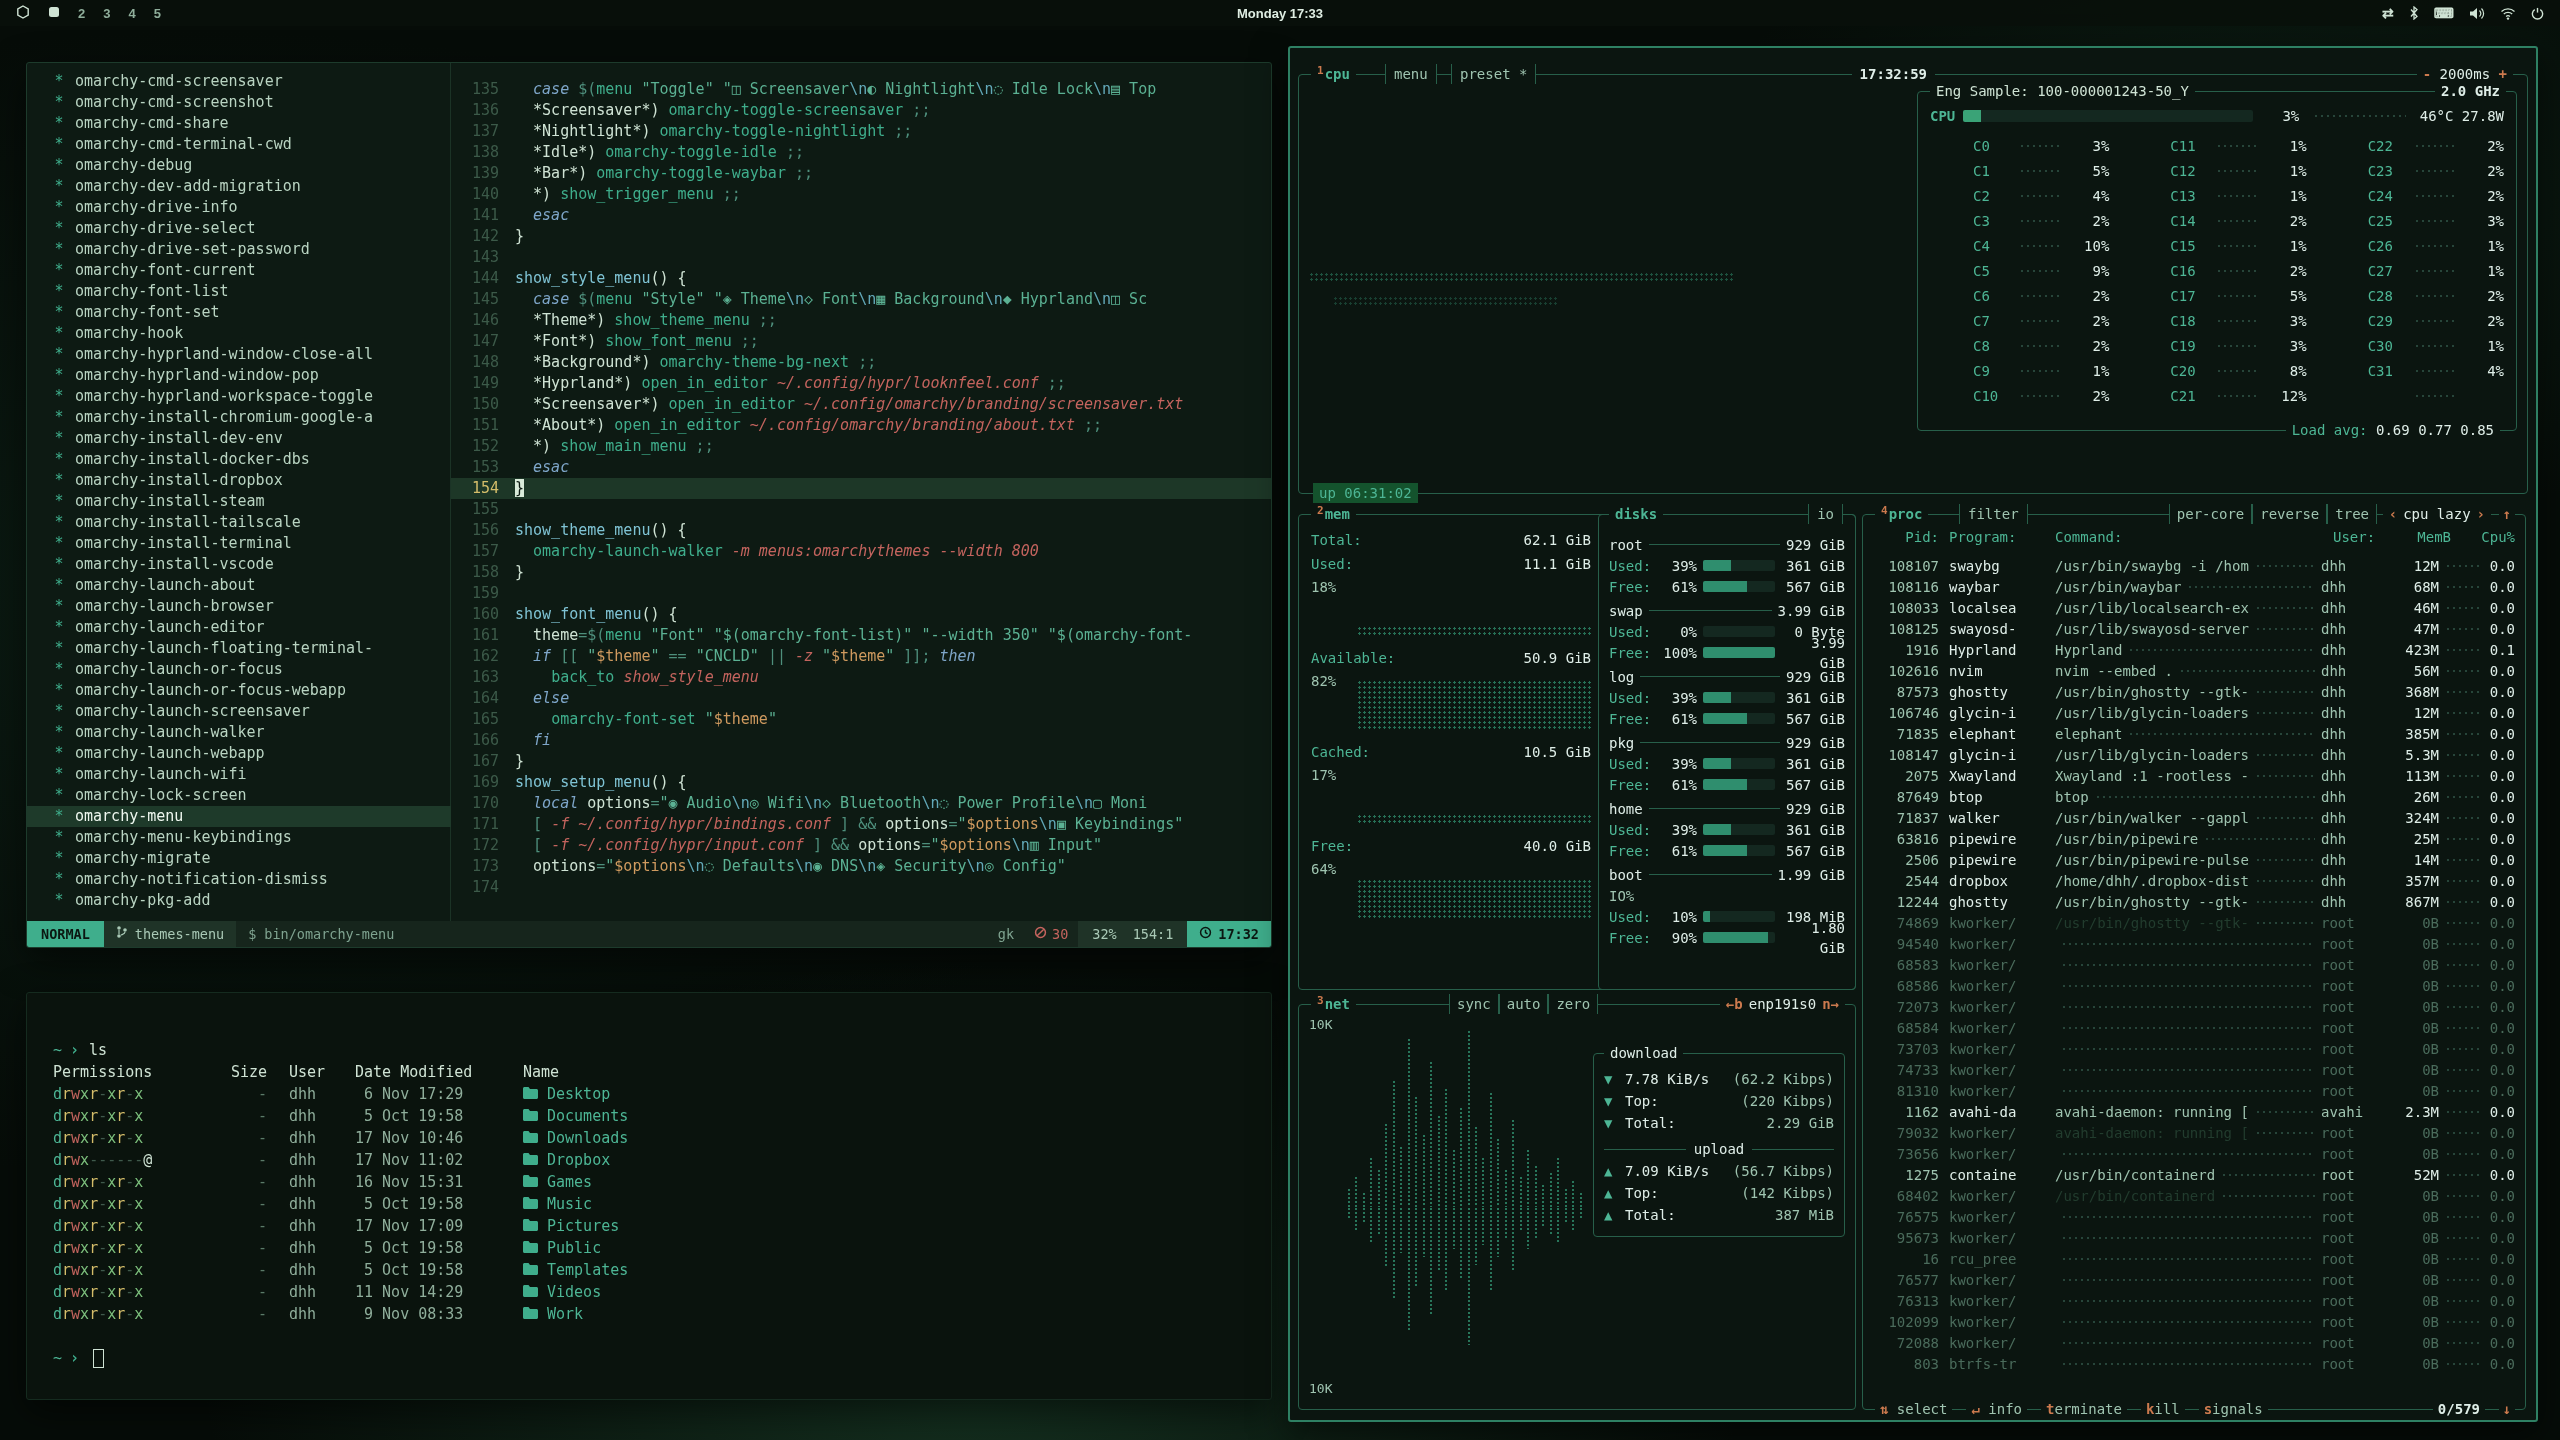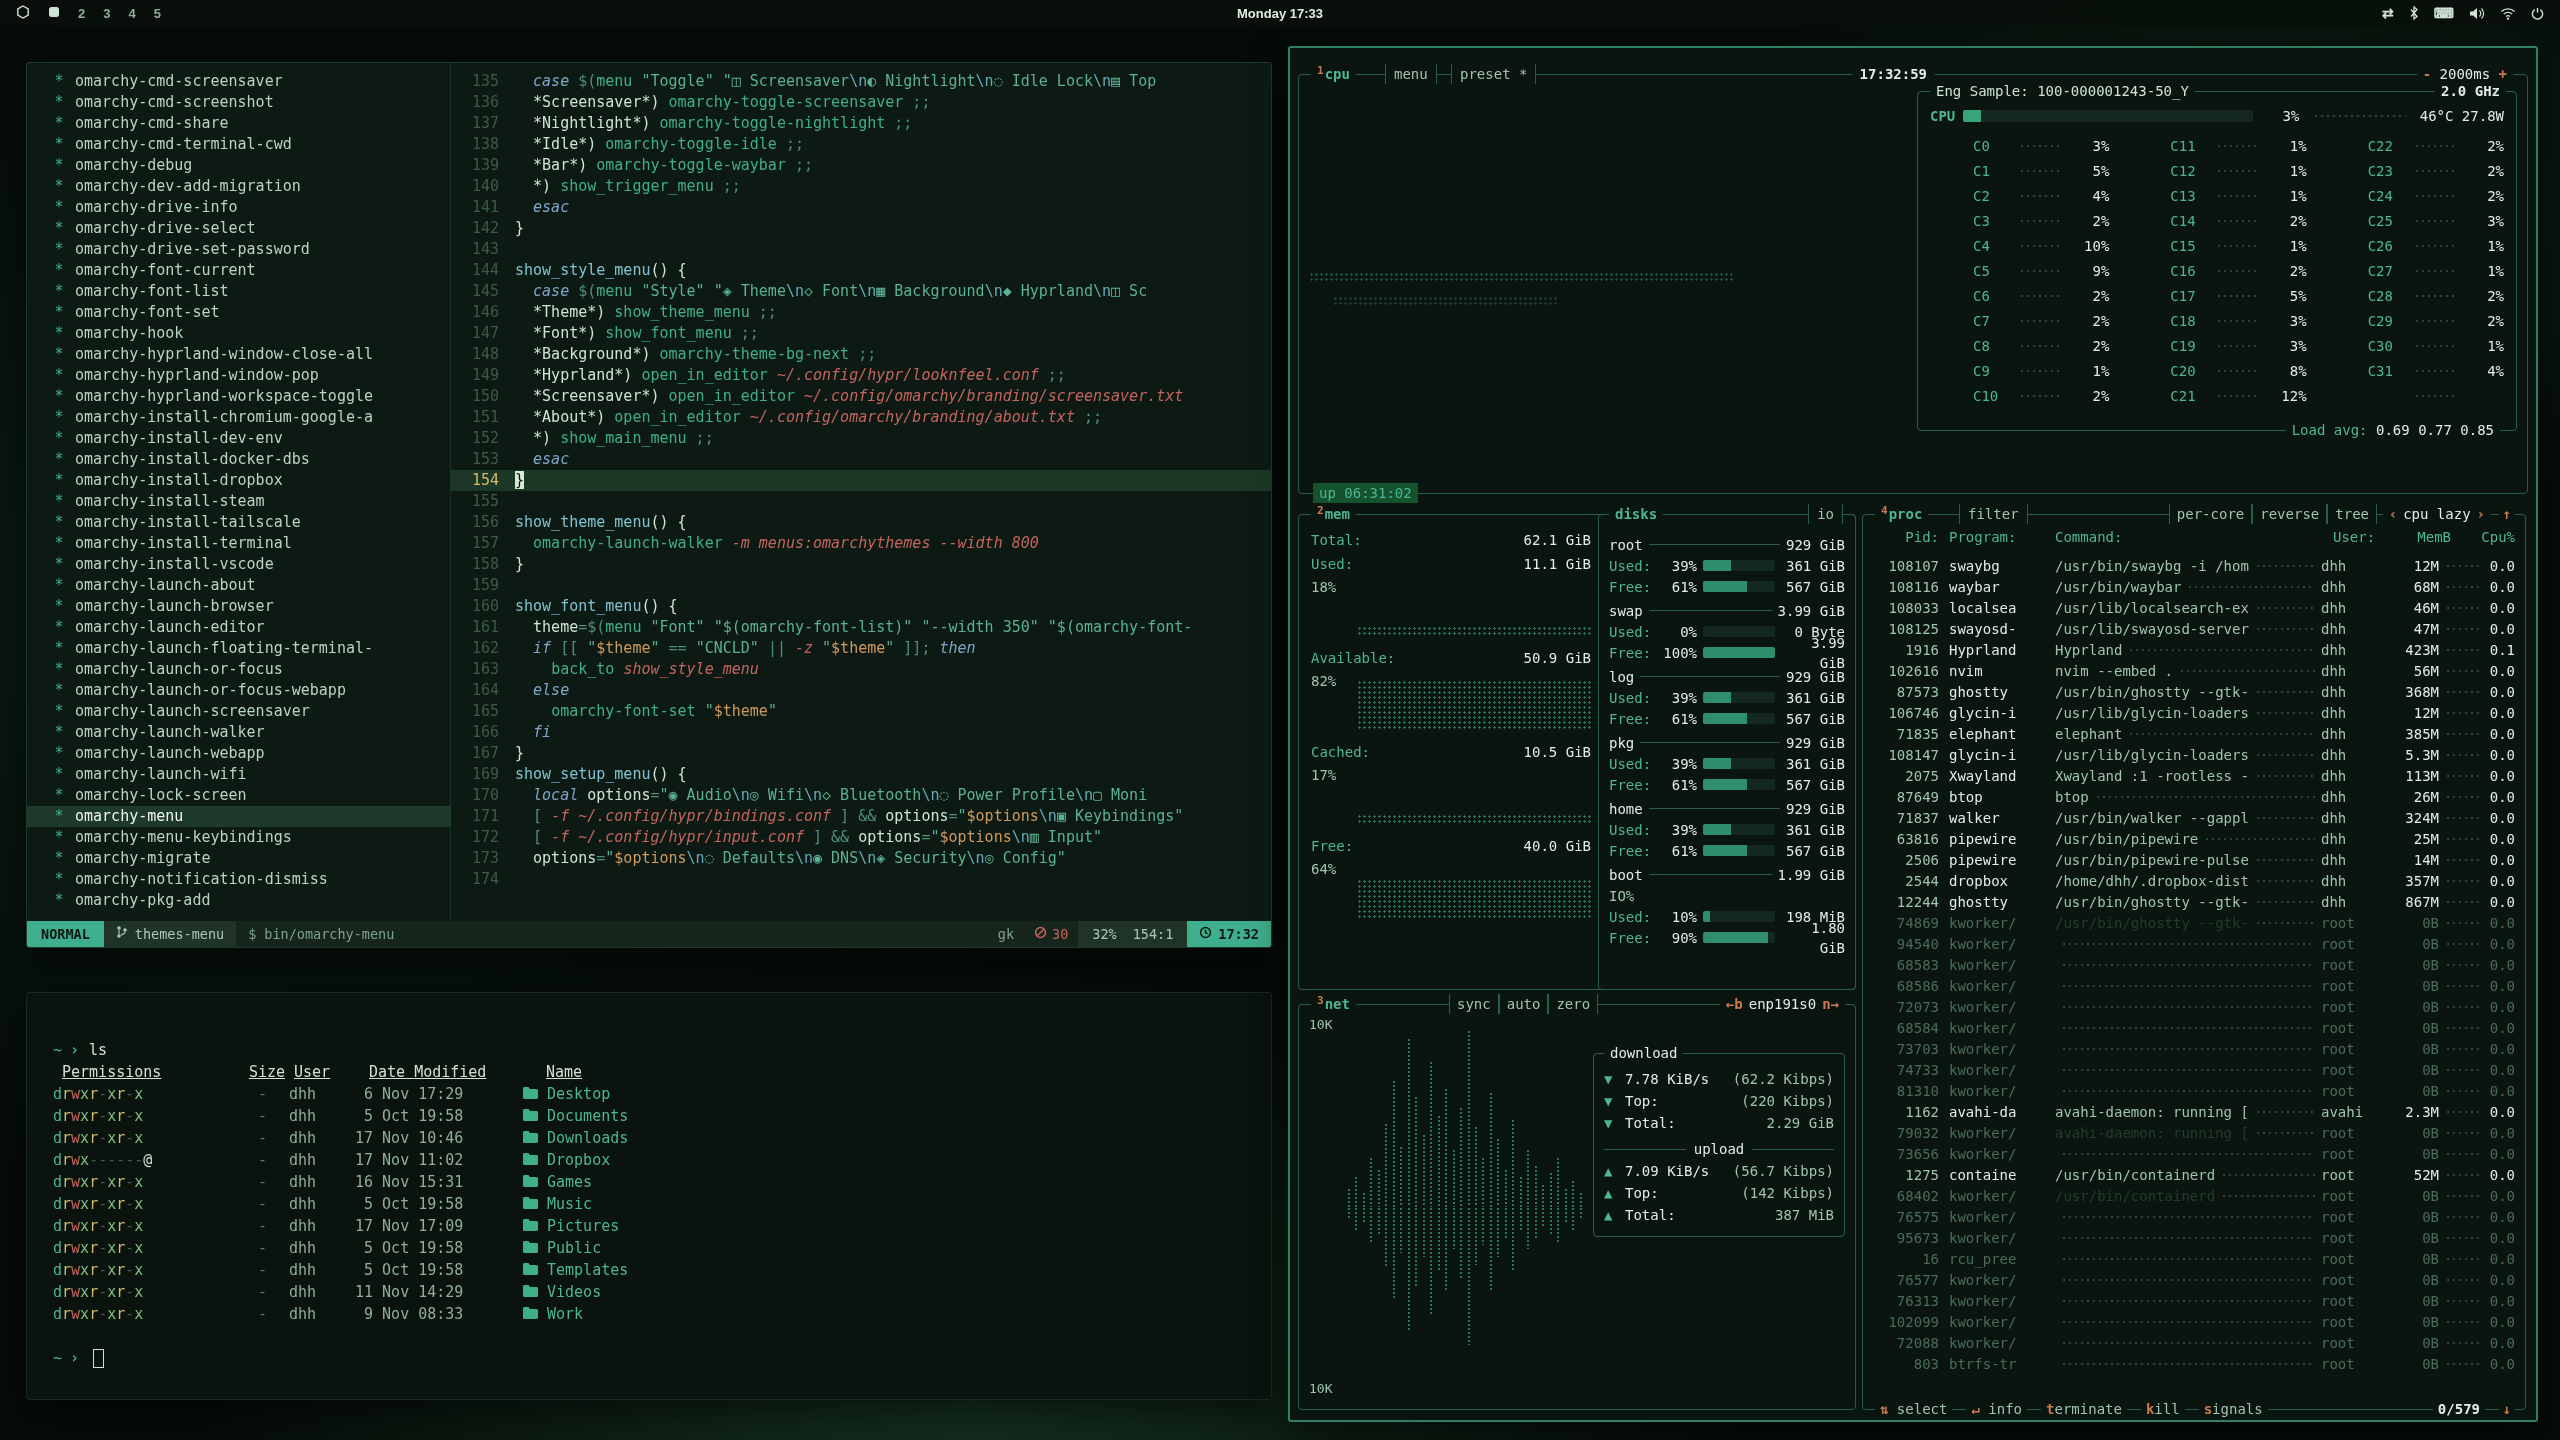--- a/index.html
+++ b/index.html
@@ -25,21 +25,21 @@
   
   .editor{left:26px;top:62px;width:1246px;height:886px;background:#0d1a13;border:1px solid #1d3b2c;
     font:15px/21px "DejaVu Sans Mono",monospace;color:#cfe3d4;overflow:hidden;}
   .ed-body{display:flex;height:calc(100% - 26px);overflow:hidden;}
   .filelist{width:424px;flex-shrink:0;padding:8px 0 0 26px;border-right:1px solid #1b3326;box-sizing:border-box;}
   .frow{display:flex;height:21px;align-items:center;gap:10px;}
   .star{color:#3fae8c;width:12px;text-align:center;}
   .fname{color:#b9d4c2;white-space:nowrap;}
   .frow.active{background:#1e3a2a;margin-left:-26px;padding-left:26px;margin-right:-1px;}
   .frow.active .fname{color:#eef7ef;}
-  .codecol{flex:1;padding-top:8px;overflow:hidden;}
+  .codecol{flex:1;padding-top:16px;overflow:hidden;}
   .cline{display:flex;height:21px;}
   .num{width:48px;text-align:right;color:#3c5a49;margin-right:16px;flex-shrink:0;}
   .ctext{white-space:pre;}
   .cline.cur{background:#1d3727;}
   .cline.cur .num{color:#d4bd6a;}
   .sg-t{color:#cfe3d4;}
   .sg-k{color:#7ea6c9;font-style:italic;}
   .sg-f{color:#3fae8c;}
   .sg-fd{color:#7fc3d4;}
   .sg-s{color:#5bb193;}
@@ -63,21 +63,21 @@
     font:15px/22px "DejaVu Sans Mono",monospace;color:#cfe3d4;padding:46px 0 0 26px;overflow:hidden;}
   .tline{height:22px;display:flex;align-items:center;white-space:pre;}
   .prompt-path{color:#4db695;}
   .prompt-sym{color:#3fae8c;margin:0 10px 0 8px;font-weight:700;}
   .lsrow{display:flex;height:22px;align-items:center;}
   .col-perm{width:170px;white-space:pre;}
   .col-size{width:44px;text-align:right;color:#5a7a68;}
   .col-user{width:66px;margin-left:22px;color:#8fae9b;}
   .col-date{width:168px;white-space:pre;color:#8fae9b;}
   .col-name{display:flex;gap:9px;align-items:center;color:#4db695;}
-  .lshead span{text-decoration:underline;color:#cfe3d4;margin-left:9px;}
+  .lshead span{color:#cfe3d4;}
   .lshead .col-size{color:#cfe3d4;}
   .lshead .col-user,.lshead .col-date,.lshead .col-name{color:#cfe3d4;}
   .sg-cD{color:#4db695;}
   .sg-cR{color:#d4bd6a;}
   .sg-cW{color:#c4645e;}
   .sg-cX{color:#7cbf7c;}
   .sg-dim{color:#3f5a4c;}
   .cursor-block{display:inline-block;width:9px;height:17px;border:1px solid #cfe3d4;margin-left:4px;}
   
   .btop{left:1288px;top:46px;width:1250px;height:1376px;background:#0b1510;border:2px solid #2e8063;

